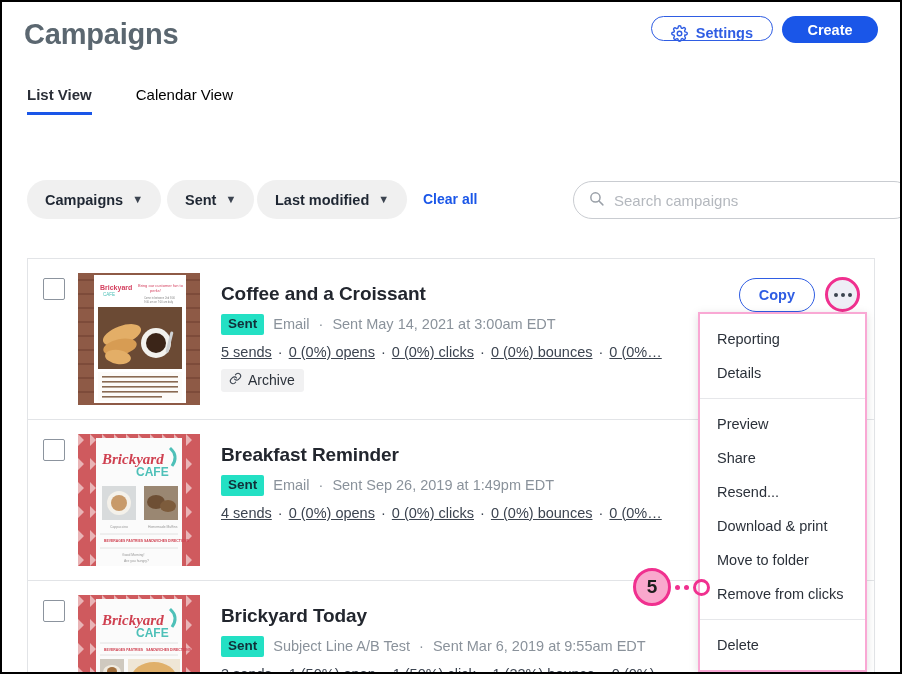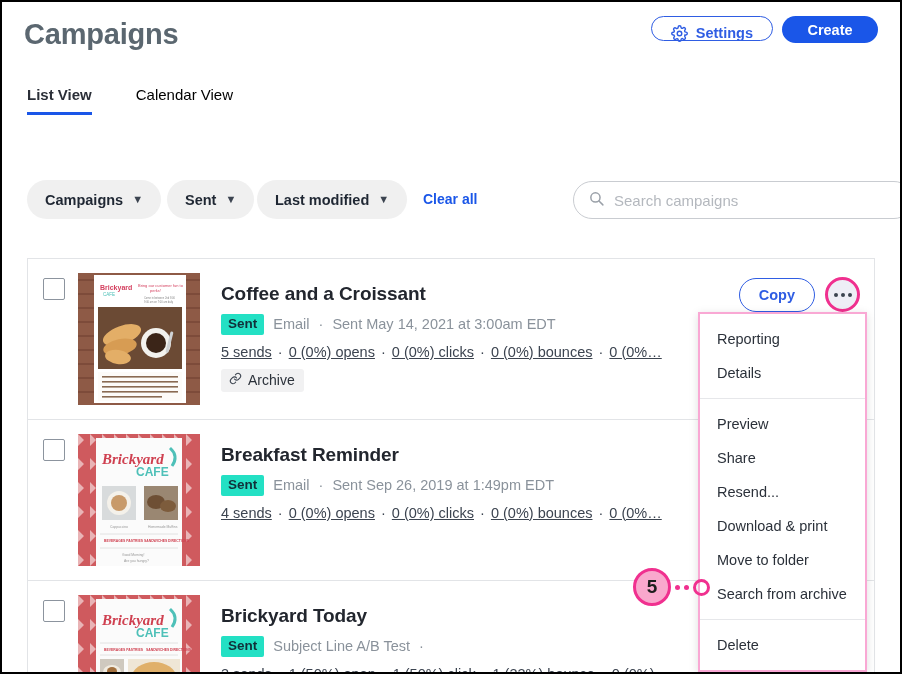--- a/index.html
+++ b/index.html
@@ -567,39 +567,40 @@
           <rect x="50" y="108" width="52" height="24" fill="#4a4038"></rect>
         </svg>
       </div>
 
       <div class="row-body">
         <div class="camp-title">Brickyard Today</div>
         <div class="meta-line">
           <span class="badge-sent">Sent</span>
           <span class="meta-text">Subject Line A/B Test</span>
           <span class="meta-text">·</span>
+          <span class="meta-text">Sent Mar 6, 2019 at 9:55am EDT</span>
         </div>
         <div class="stats">
           <span class="stat">3 sends</span><span class="sep"> · </span><span class="stat">1 (50%) open</span><span class="sep"> · </span><span class="stat">1 (50%) click</span><span class="sep"> · </span><span class="stat">1 (33%) bounce</span><span class="sep"> · </span><span class="stat">0 (0%)…</span>
         </div>
       </div>
     </div>
 
   </div>
 
   <div class="menu">
     <div class="menu-item">Reporting</div>
     <div class="menu-item">Details</div>
     <div class="menu-sep"></div>
     <div class="menu-item">Preview</div>
     <div class="menu-item">Share</div>
     <div class="menu-item">Resend...</div>
     <div class="menu-item">Download &amp; print</div>
     <div class="menu-item">Move to folder</div>
-    <div class="menu-item">Search from archive</div>
+    <div class="menu-item">Remove from clicks</div>
     <div class="menu-sep"></div>
     <div class="menu-item">Delete</div>
   </div>
 
   <div class="annot">
     <div class="annot-circle">5</div>
     <div class="annot-dots">
         <i></i>
         <i></i>
       </div>

